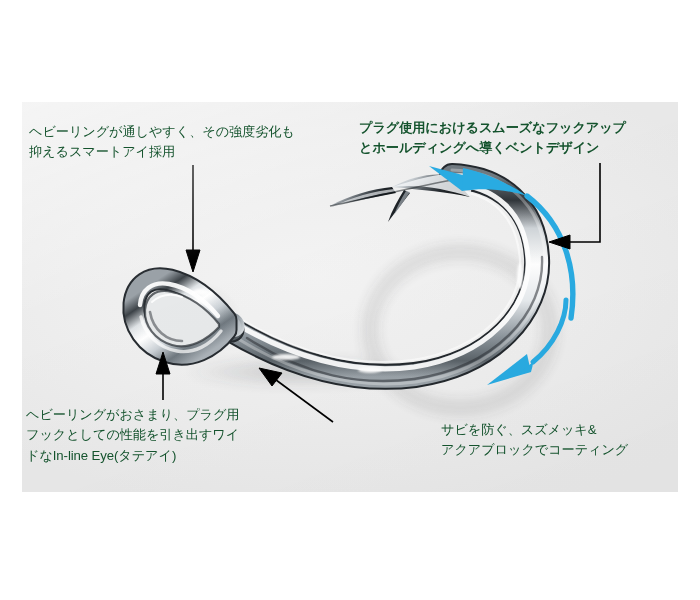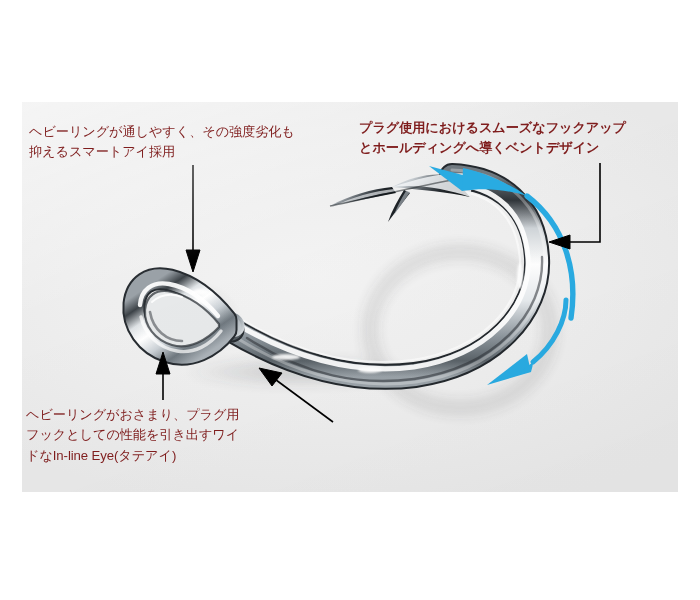--- a/index.html
+++ b/index.html
@@ -49,21 +49,21 @@
     position: absolute;
     left: 0;
     top: 0;
     width: 700px;
     height: 600px;
     overflow: visible;
   }
 
   .callout {
     position: absolute;
-    color: #7f1d1d;
+    color: #14532d;
     font-size: 13.2px;
     line-height: 1.55;
     letter-spacing: -0.1px;
     white-space: pre-line;
     font-family: "Liberation Sans", "DejaVu Sans", sans-serif;
   }
 
   #callout-smart-eye   { left: 29px;  top: 122px; width: 320px; }
   #callout-bent-design { left: 359px; top: 118px; width: 300px; font-weight: bold; }
   #callout-inline-eye  { left: 26px;  top: 405px; width: 265px; }
@@ -299,14 +299,16 @@
 抑えるスマートアイ採用</div>
 
   <div class="callout" id="callout-bent-design">プラグ使用におけるスムーズなフックアップ
 とホールディングへ導くベントデザイン</div>
 
   <div class="callout" id="callout-inline-eye">ヘビーリングがおさまり、プラグ用
 フックとしての性能を引き出すワイ
 ドなIn-line Eye(タテアイ)</div>
 
 
+  <div class="callout" id="callout-coating">サビを防ぐ、スズメッキ&amp;
+アクアブロックでコーティング</div>
 
 </div>
 
 </body></html>

